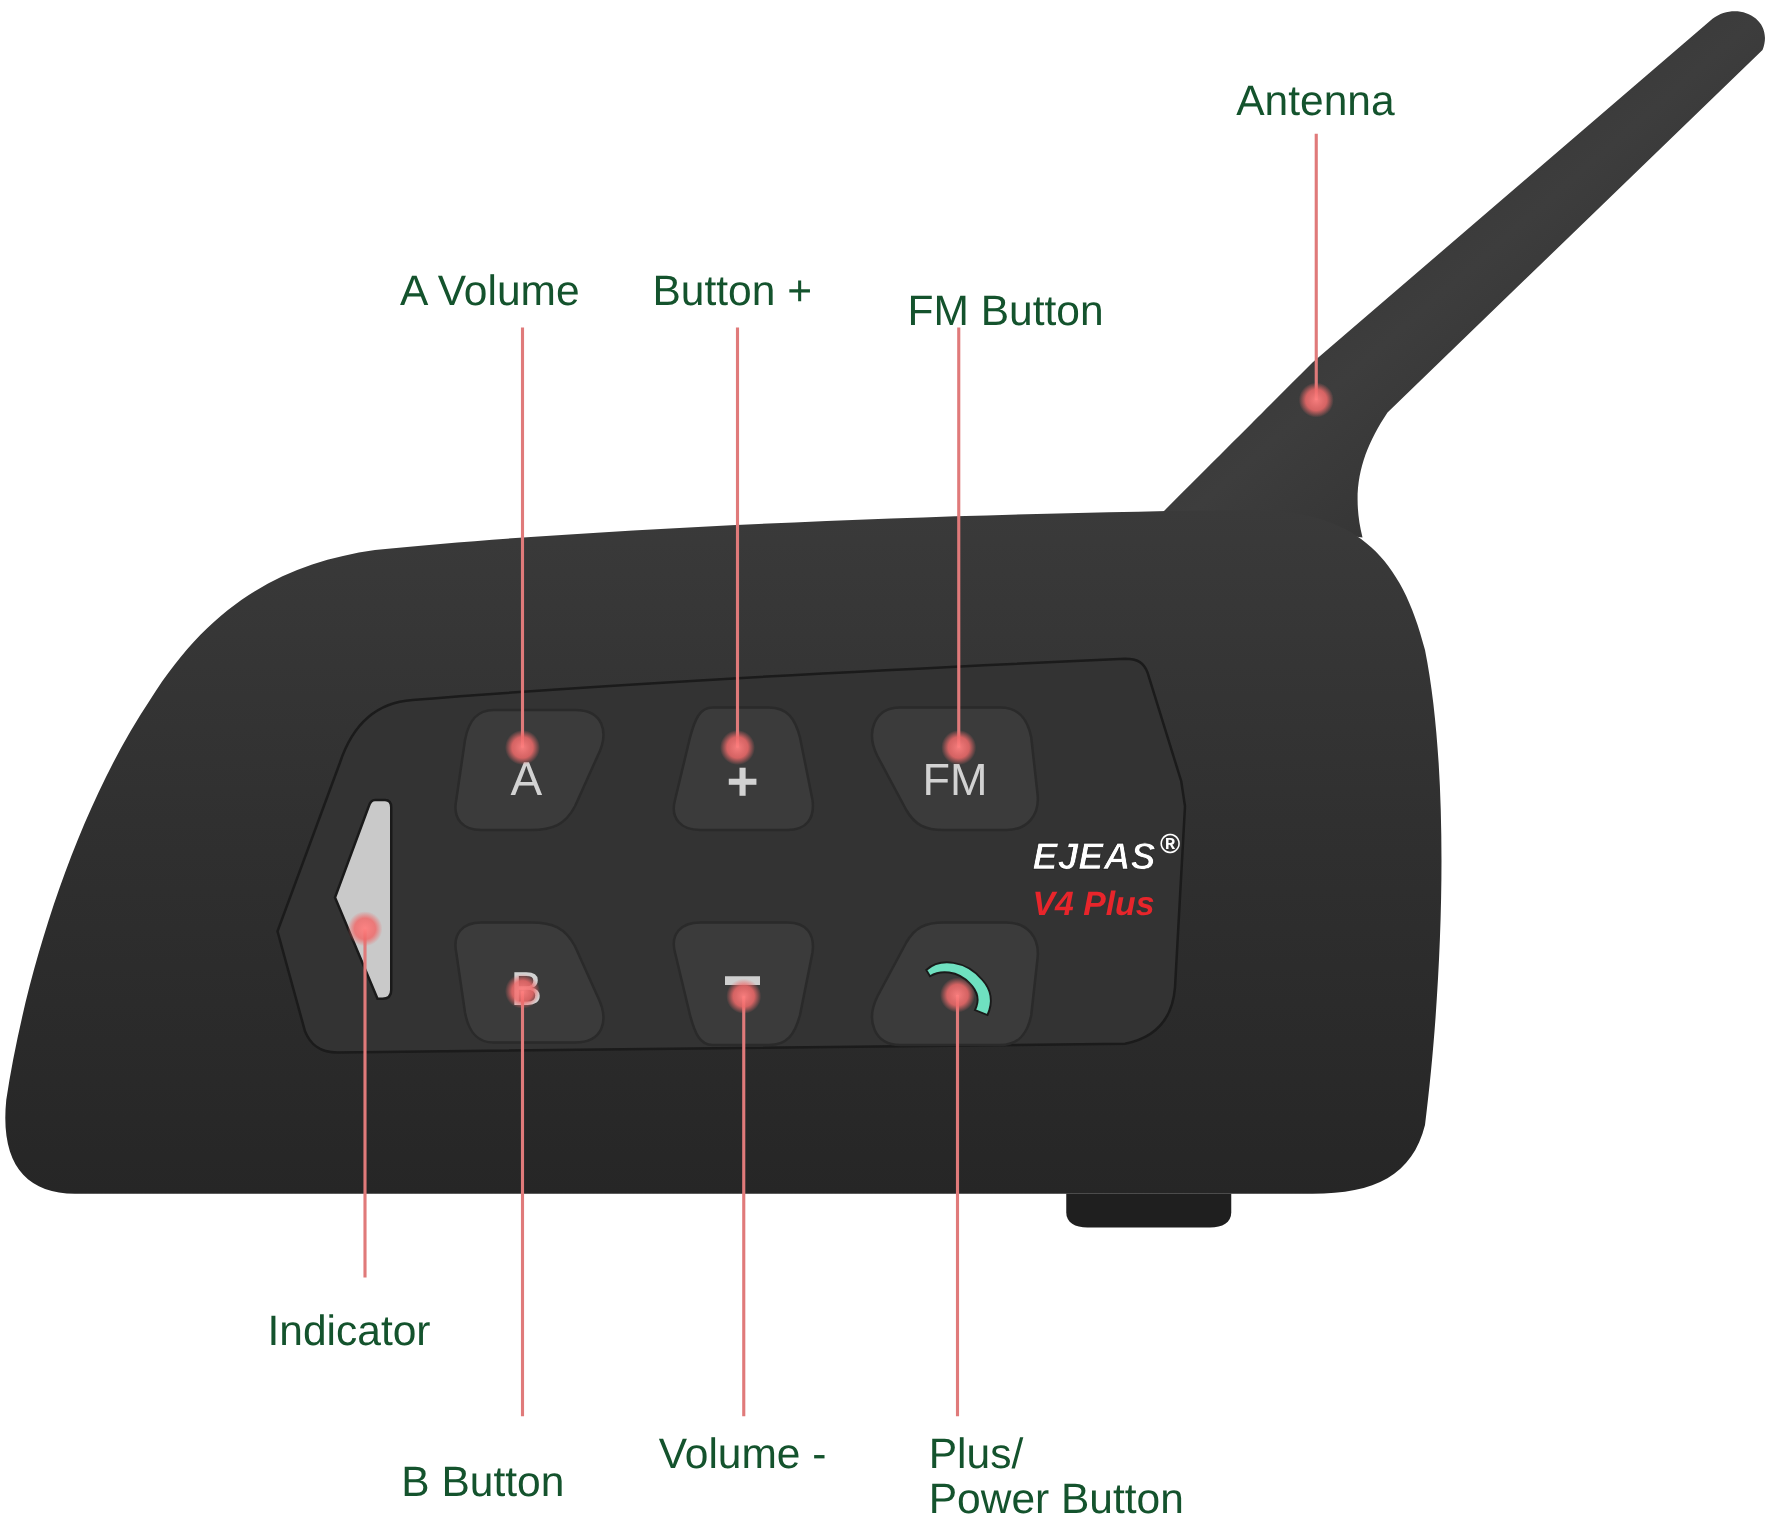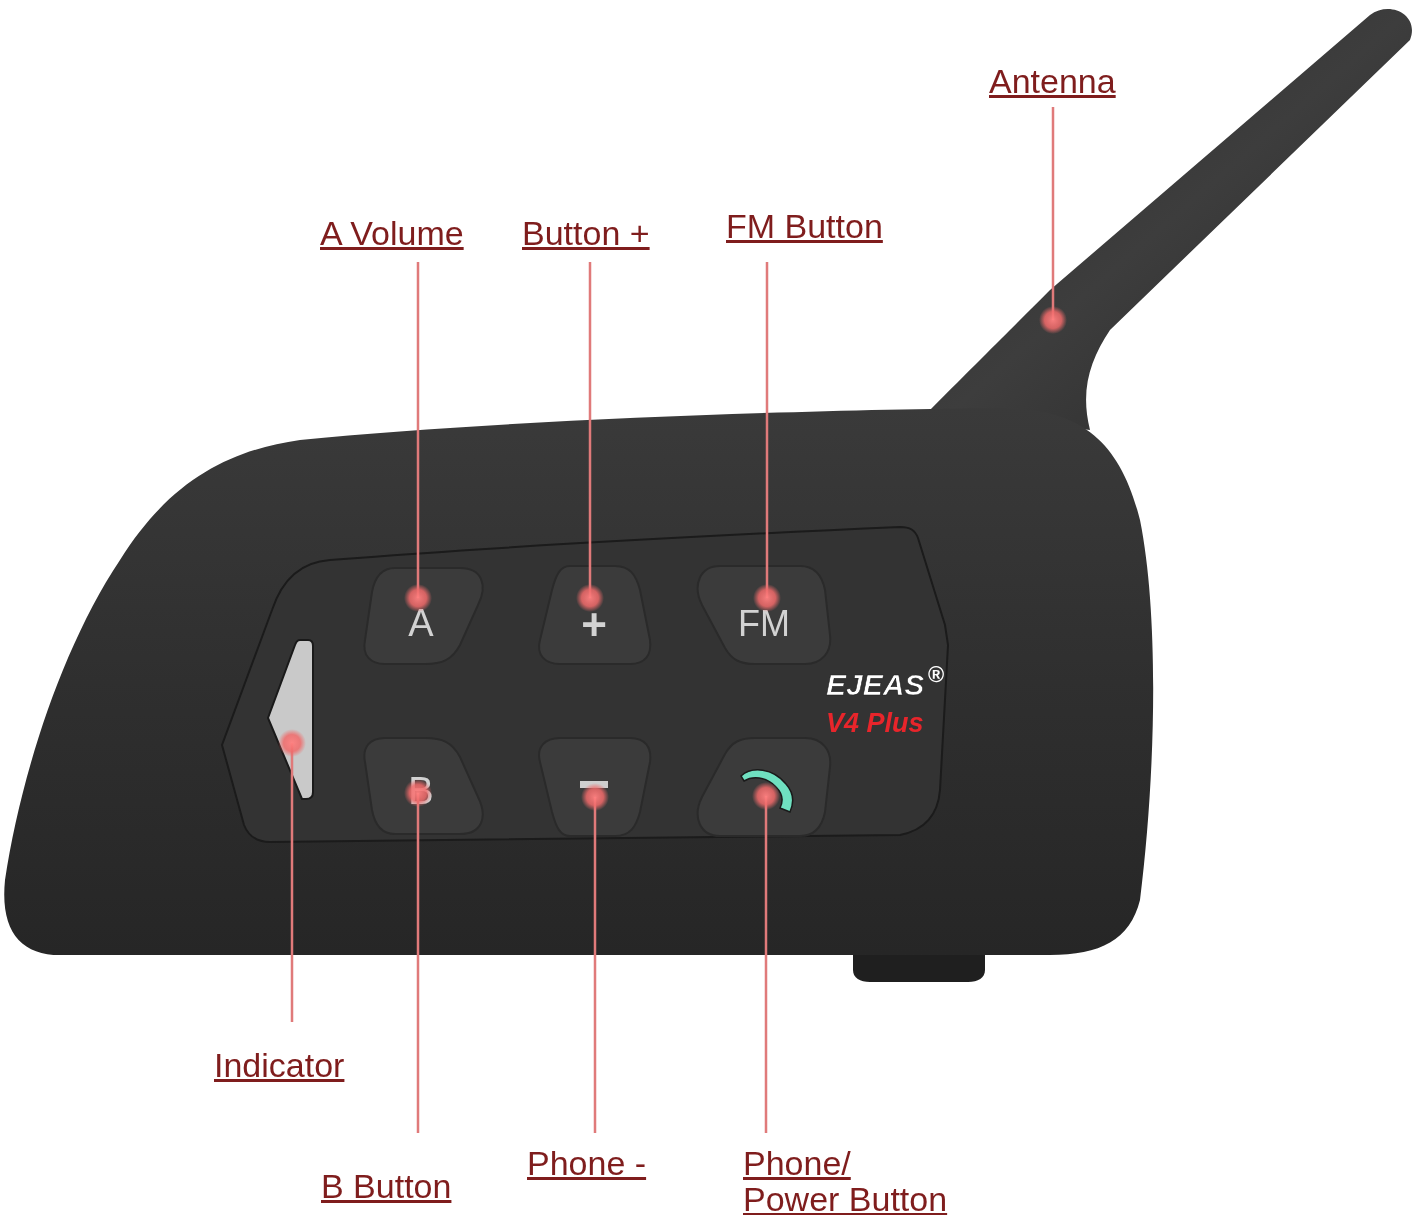--- a/index.html
+++ b/index.html
@@ -1,20 +1,20 @@
 <!DOCTYPE html>
 <html><head>
 <meta charset="utf-8">
 <style>
   html, body { margin: 0; padding: 0; background: #ffffff; }
   body { width: 1419px; height: 1215px; position: relative; overflow: hidden;
          font-family: "Liberation Sans", sans-serif; }
   #stage { position: absolute; left: 0; top: 0; width: 1419px; height: 1215px; }
   .label { position: absolute; font-family: "Liberation Sans", sans-serif;
-           font-size: 34px; color: #7f1d1d; line-height: 1.05; white-space: nowrap; text-decoration: underline; }
+           font-size: 34px; color: #14532d; line-height: 1.05; white-space: nowrap; }
   .btn-glyph { font-family: "Liberation Sans", sans-serif; fill: #d2d2d2; }
   .brand { font-family: "Liberation Sans", sans-serif; font-style: italic; font-weight: bold; }
 </style>
 </head>
 <body>
 
 <div id="stage">
   <svg width="1419" height="1215" viewBox="0 0 1419 1215" xmlns="http://www.w3.org/2000/svg">
     <defs>
       <linearGradient id="bodyGrad" x1="0" y1="0" x2="0" y2="1">
@@ -120,21 +120,21 @@
       <circle cx="418" cy="793" r="14" fill="url(#dotGrad)"></circle>
       <circle cx="595" cy="797" r="14" fill="url(#dotGrad)"></circle>
       <circle cx="766" cy="796" r="14" fill="url(#dotGrad)"></circle>
     </g>
   </svg>
 
   
   <div class="label" style="left:989px; top:64px;">Antenna</div>
   <div class="label" style="left:320px; top:216px;">A Volume</div>
   <div class="label" style="left:522px; top:216px;">Button +</div>
-  <div class="label" style="left:726px; top:209px;">FM Button</div>
+  <div class="label" style="left:726px; top:232px;">FM Button</div>
   <div class="label" style="left:214px; top:1026px;margin-top:22px;">Indicator</div>
   <div class="label" style="left:321px; top:1146px;margin-top:23px;">B Button</div>
-  <div class="label" style="left:527px; top:1146px;">Phone -</div>
+  <div class="label" style="left:527px; top:1146px;">Volume -</div>
   <div class="label" style="left:743px; top:1146px;">
-    <div>Phone/</div>
+    <div>Plus/</div>
     <div>Power Button</div>
   </div>
 </div>
 
 </body></html>

